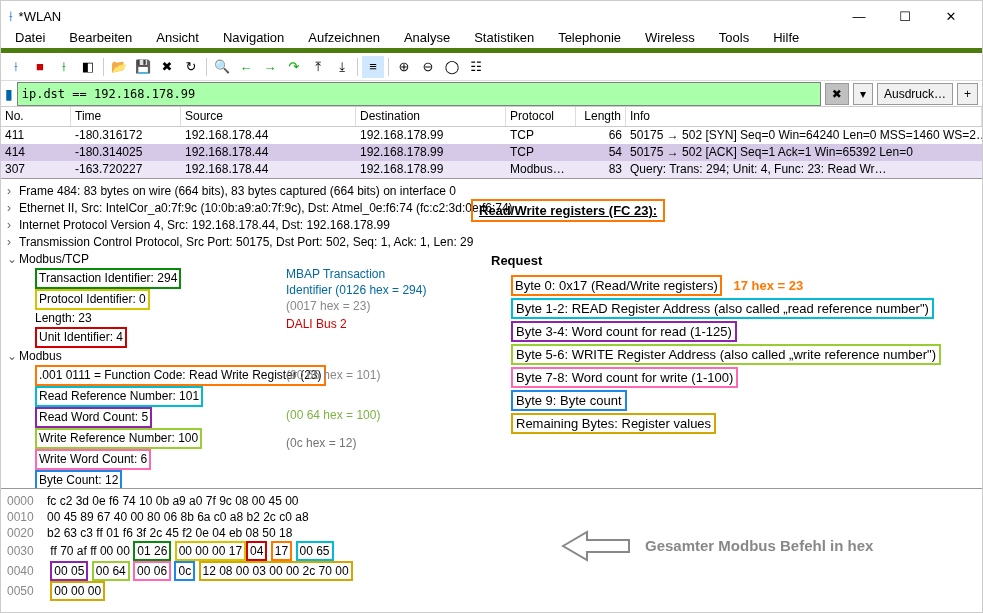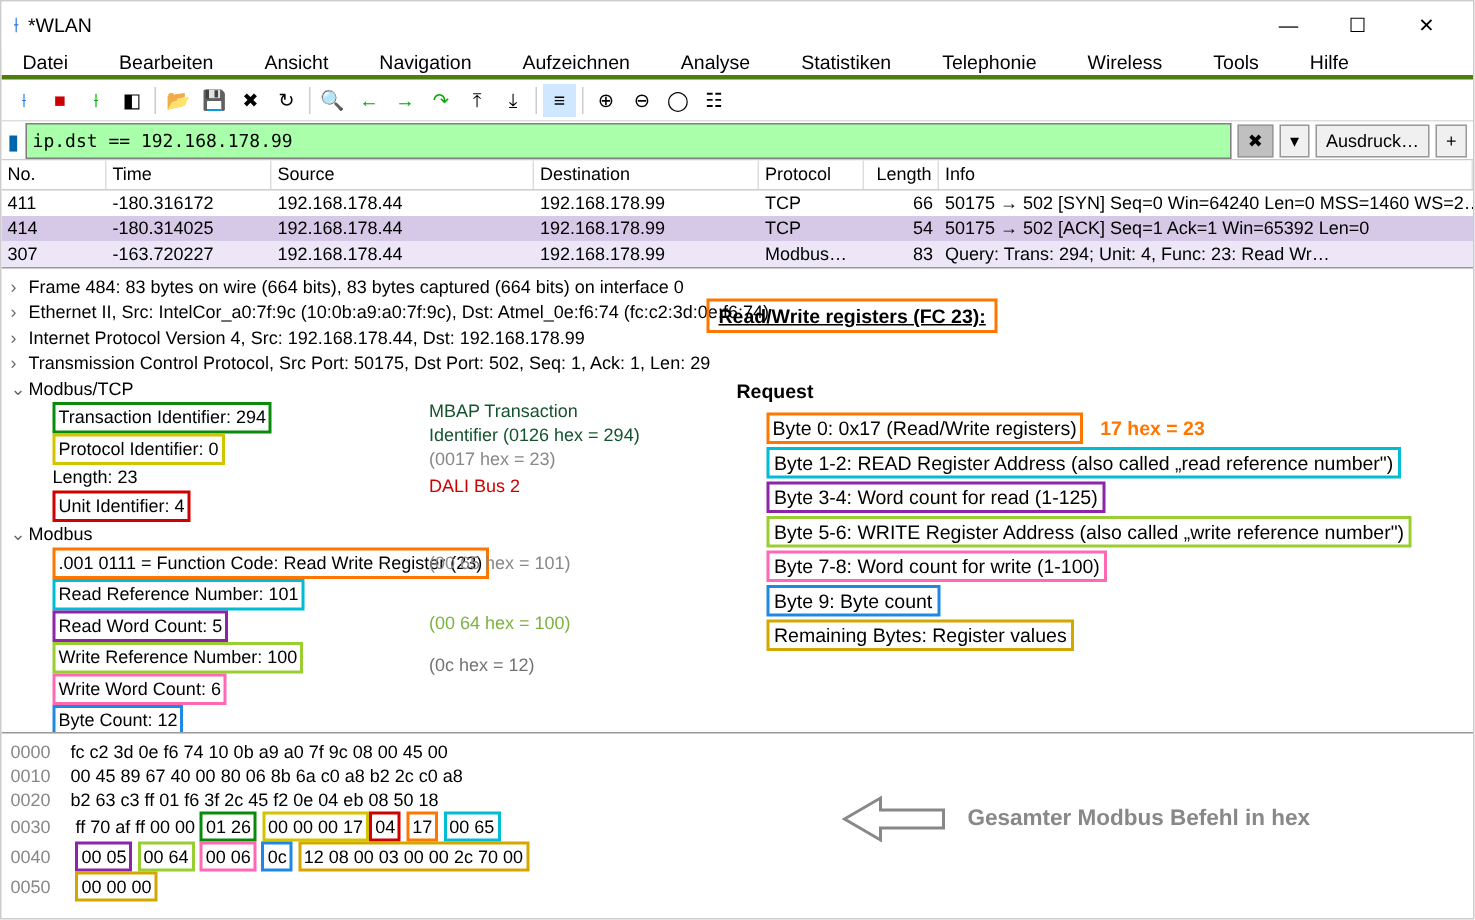--- a/index.html
+++ b/index.html
@@ -2,21 +2,21 @@
 <html><head>
 <meta charset="utf-8">
 <style>
 *{box-sizing:border-box;margin:0;padding:0;font-family:"Segoe UI",Tahoma,sans-serif}
 body{width:983px;height:613px;background:#fff;overflow:hidden;font-size:12px;color:#000;position:relative;border:1px solid #ccc}
 .titlebar{height:30px;display:flex;align-items:center;padding:0 8px;background:#fff}
 .titlebar .icon{color:#2a7ae2;font-size:14px;margin-right:6px}
 .titlebar .title{flex:1;font-size:13px}
 .winbtns{display:flex;gap:0}
 .winbtn{width:46px;height:30px;display:flex;align-items:center;justify-content:center;font-size:13px}
-.menubar{height:22px;display:flex;align-items:flex-start;padding:0 4px;gap:14px;border-bottom:3px solid #4d7c0f}
+.menubar{height:22px;display:flex;align-items:flex-end;padding:0 4px;gap:4px;border-bottom:5px solid #4d7c0f}
 .menubar span{padding:3px 10px;font-size:13px}
 .toolbar{height:28px;display:flex;align-items:center;padding:2px 4px;gap:2px;border-bottom:1px solid #ddd}
 .tbtn{width:22px;height:22px;display:flex;align-items:center;justify-content:center;font-size:13px;border:1px solid transparent}
 .tsep{width:1px;height:18px;background:#ccc;margin:0 2px}
 .filterbar{height:26px;display:flex;align-items:center;padding:2px 4px;gap:4px;border-bottom:1px solid #ccc}
 .filterinp{flex:1;background:#aaffaa;border:1px solid #808080;padding:2px 4px;font-family:monospace;font-size:12px;height:24px}
 .fbtn{height:22px;padding:0 6px;border:1px solid #999;background:#f0f0f0;font-size:12px;display:flex;align-items:center}
 .pktlist{border-bottom:1px solid #999}
 .pkthead{display:flex;background:#fff;border-bottom:1px solid #ccc;height:20px;font-size:12px}
 .pkthead div{border-right:1px solid #ddd;padding:2px 4px}
@@ -32,21 +32,21 @@
 .box-green{border:2px solid #0a8a0a;padding:0 2px;display:inline-block}
 .box-yellow{border:2px solid #d4c400;padding:0 2px;display:inline-block}
 .box-red{border:2px solid #d00000;padding:0 2px;display:inline-block}
 .box-orange{border:2px solid #ff7700;padding:0 2px;display:inline-block}
 .box-cyan{border:2px solid #00bcd4;padding:0 2px;display:inline-block}
 .box-purple{border:2px solid #8e24aa;padding:0 2px;display:inline-block}
 .box-lime{border:2px solid #9acd32;padding:0 2px;display:inline-block}
 .box-pink{border:2px solid #ff69b4;padding:0 2px;display:inline-block}
 .box-blue{border:2px solid #1e88e5;padding:0 2px;display:inline-block}
 .box-gold{border:2px solid #d4a700;padding:0 2px;display:inline-block}
-.txt-green{color:#14532d}
+.txt-green{color:#0369a1}
 .txt-grey{color:#888}
 .txt-red{color:#d00000}
 .txt-lime{color:#7cb342}
 .txt-blue{color:#737373}
 .txt-orange{color:#ff7700}
 .annot{position:absolute;left:470px;top:20px;font-family:"Segoe UI",sans-serif;font-size:13px}
 .annot .hdr{border:2px solid #ff7700;padding:1px 6px;display:inline-block;font-weight:bold;text-decoration:underline;margin-bottom:24px}
 .annot .sub{font-weight:bold;margin:6px 0 6px 20px}
 .annot .b{margin:2px 0 2px 40px;padding:0 3px;display:table}
 .leftnote{position:absolute;left:285px;font-family:"Segoe UI",sans-serif;font-size:12px}

